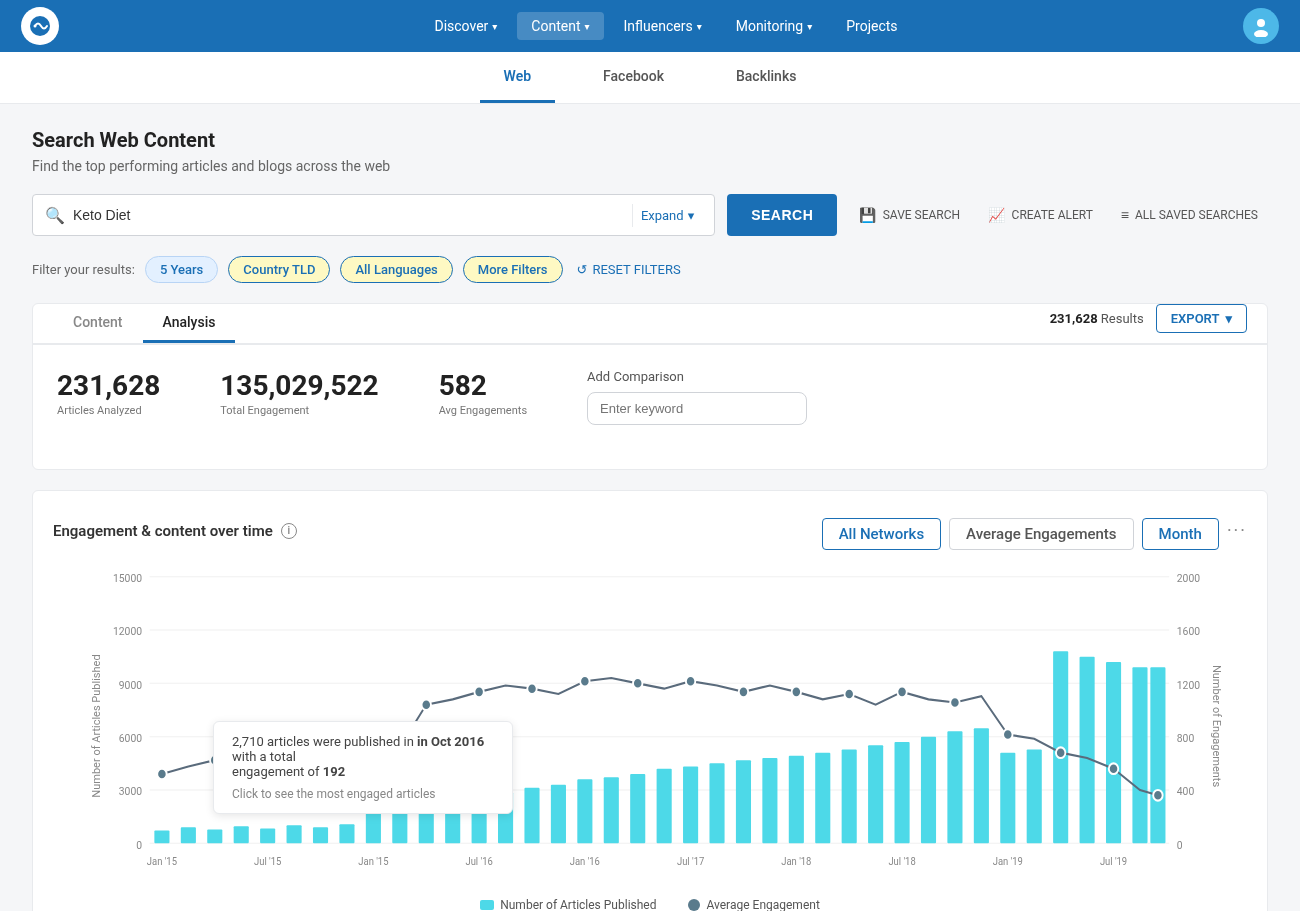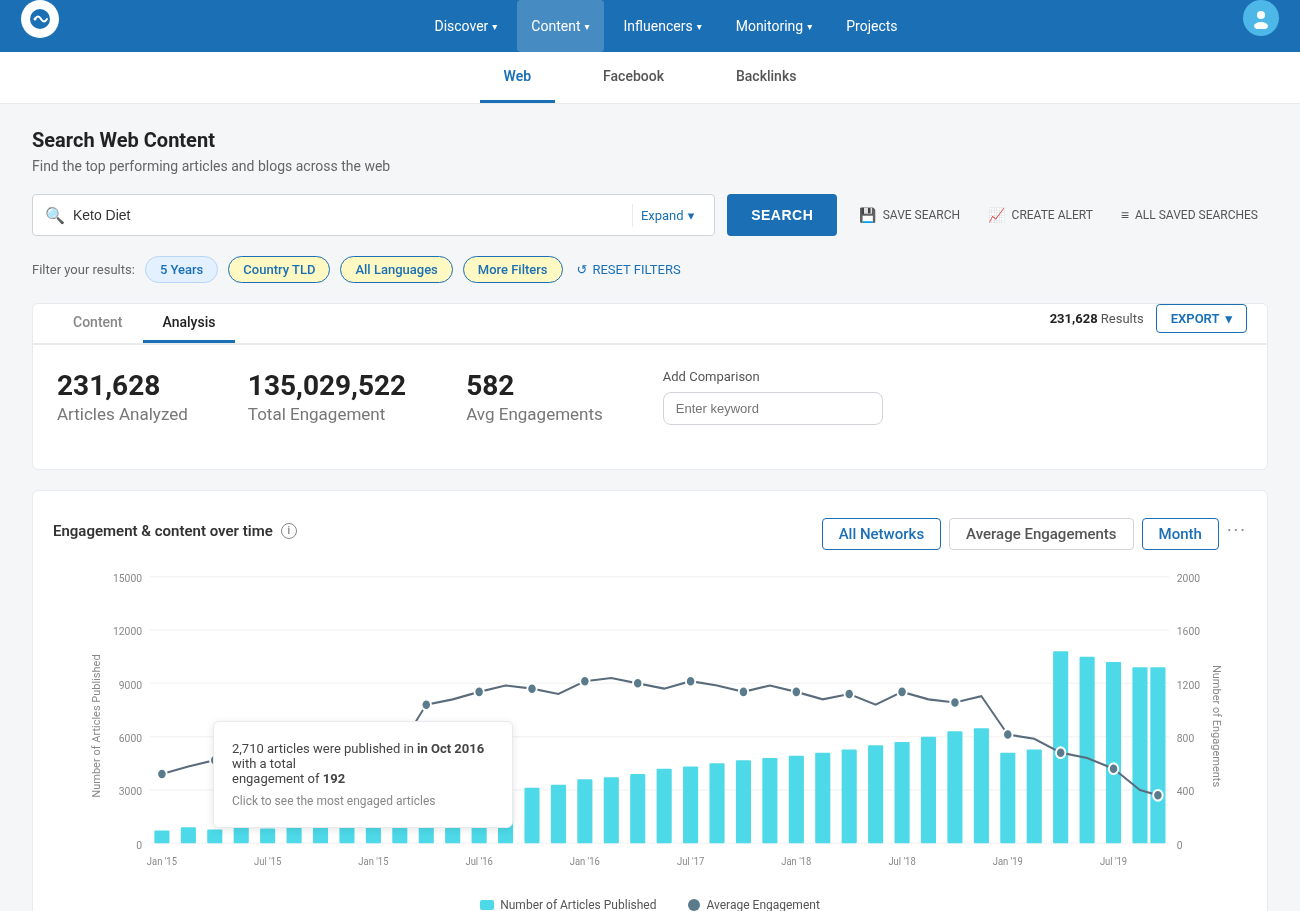--- a/index.html
+++ b/index.html
@@ -2,20 +2,21 @@
 <html><head>
   <meta charset="utf-8">
   <style>
     * { box-sizing: border-box; margin: 0; padding: 0; }
     body { font-family: -apple-system, BlinkMacSystemFont, 'Segoe UI', Roboto, sans-serif; background: #f5f6f8; color: #333; }
 
     
     .top-nav {
       background: #1a6fb5;
       display: flex;
+      align-items: center;
       padding: 0 21px;
       height: 52px;
     }
     .top-nav .logo {
       width: 38px; height: 38px;
       background: white;
       border-radius: 50%;
       display: flex; align-items: center; justify-content: center;
       margin-right: 30px;
       flex-shrink: 0;
@@ -125,21 +126,21 @@
       cursor: pointer; font-weight: 600;
     }
 
     
     .stats-card {
       background: white; border: 1px solid #e8eaed; border-radius: 6px;
       padding: 24px; display: flex; align-items: flex-start; gap: 60px;
       margin-bottom: 20px;
     }
     .stat-item .stat-number { font-size: 28px; font-weight: 700; color: #222; }
-    .stat-item .stat-label { font-size: 17px; color: #777; margin-top: 2px; }
+    .stat-item .stat-label { font-size: 11px; color: #777; margin-top: 2px; }
     .add-comparison { flex: 1; }
     .add-comparison-label { font-size: 13px; color: #555; margin-bottom: 8px; }
     .comparison-input {
       border: 1px solid #d0d3d8; border-radius: 8px;
       padding: 8px 12px; font-size: 13px; color: #aaa;
       width: 220px; outline: none;
     }
 
     
     .chart-card {
@@ -179,21 +180,21 @@
     }
     .chart-svg { width: 100%; height: 100%; }
 
     
     .chart-tooltip {
       position: absolute;
       left: 120px; top: 155px;
       background: white;
       border: 1px solid #e8eaed;
       border-radius: 6px;
-      padding: 19px 18px;
+      padding: 12px 18px;
       font-size: 13px;
       color: #444;
       max-width: 300px;
       box-shadow: 0 2px 8px rgba(0,0,0,0.1);
       pointer-events: none;
       z-index: 10;
     }
     .chart-tooltip strong { font-weight: 700; }
     .tooltip-click { color: #888; margin-top: 8px; font-size: 12px; }
 

